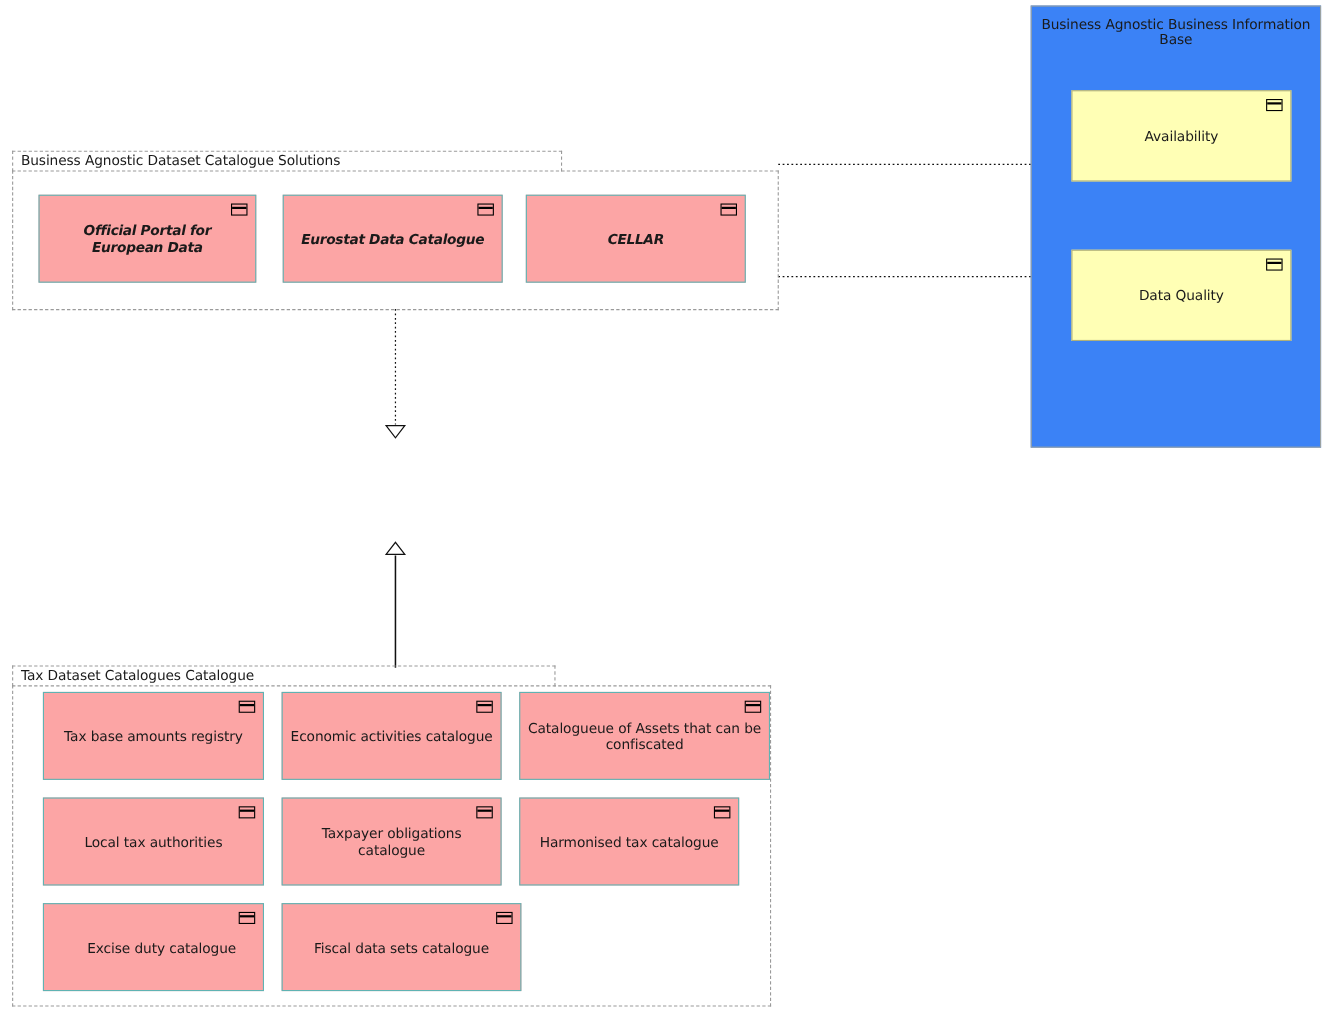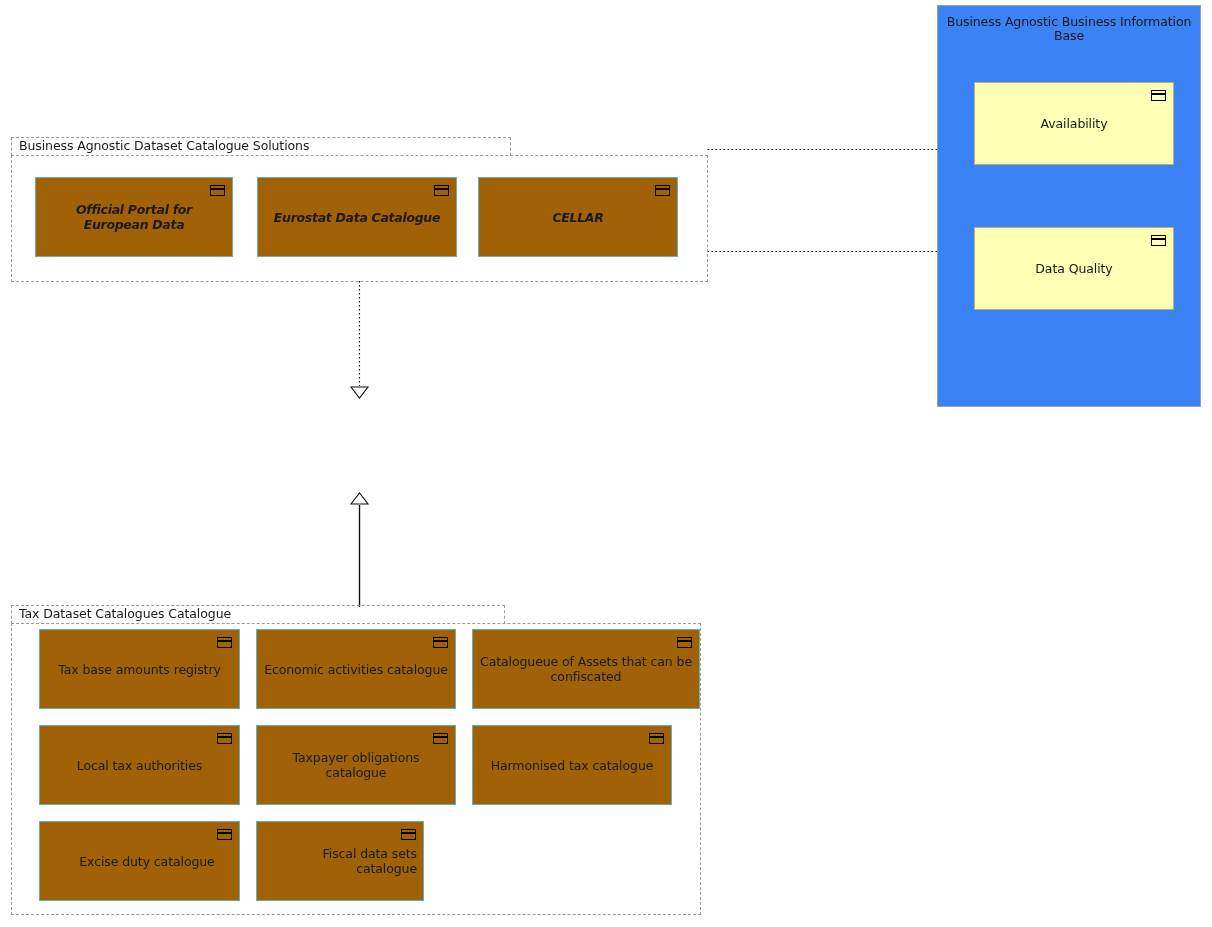--- a/index.html
+++ b/index.html
@@ -22,21 +22,21 @@
     left: 0; top: 0;
     width: 1212px;
     height: 927px;
   }
 
   
   .obj {
     position: absolute;
     box-sizing: border-box;
     border: 1px solid #5fb3b3;
-    background: #a16207;
+    background: #fca5a5;
     display: flex;
     align-items: center;
     justify-content: center;
     text-align: center;
   }
   .obj.yellow {
     background: #ffffb5;
     border: 1px solid #b0b07a;
   }
   .obj .obj-label {
@@ -244,19 +244,19 @@
     </div>
     <div class="obj" style="left:461px; top:120px; width:200px; height:80px;text-align:center;">
       <span class="obj-icon"></span>
       <span class="obj-label">Harmonised tax catalogue</span>
     </div>
 
     <div class="obj" style="left:28px; top:216px; width:201px; height:80px;padding-left:15px;">
       <span class="obj-icon"></span>
       <span class="obj-label">Excise duty catalogue</span>
     </div>
-    <div class="obj" style="left:245px; top:216px; width:168px; height:80px;text-align:right;">
+    <div class="obj" style="left:245px; top:216px; width:218px; height:80px;text-align:right;">
       <span class="obj-icon"></span>
       <span class="obj-label">Fiscal data sets catalogue</span>
     </div>
   </div>
 
 </div>
 
 </body></html>

